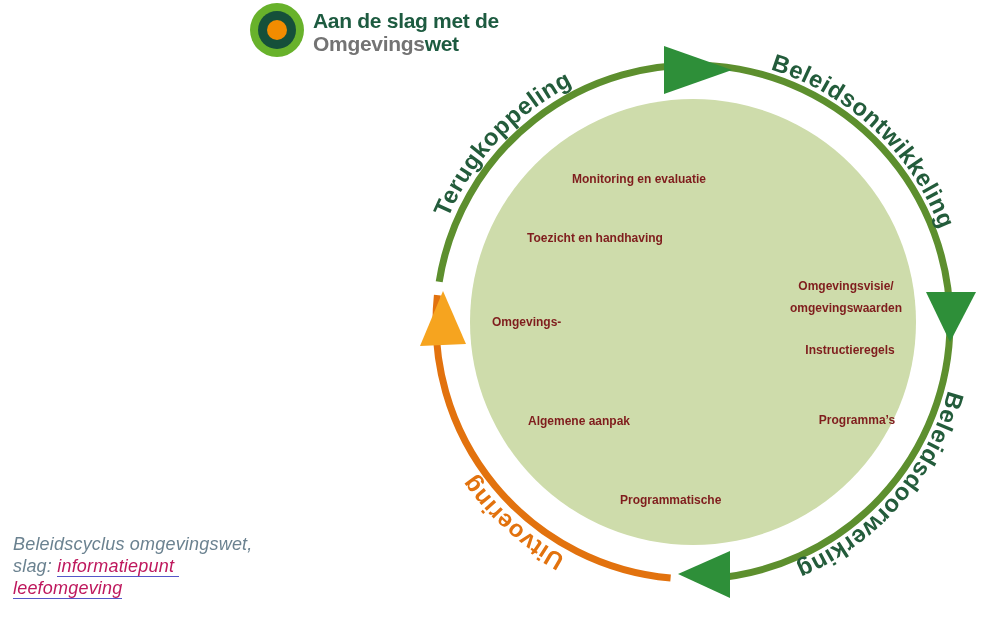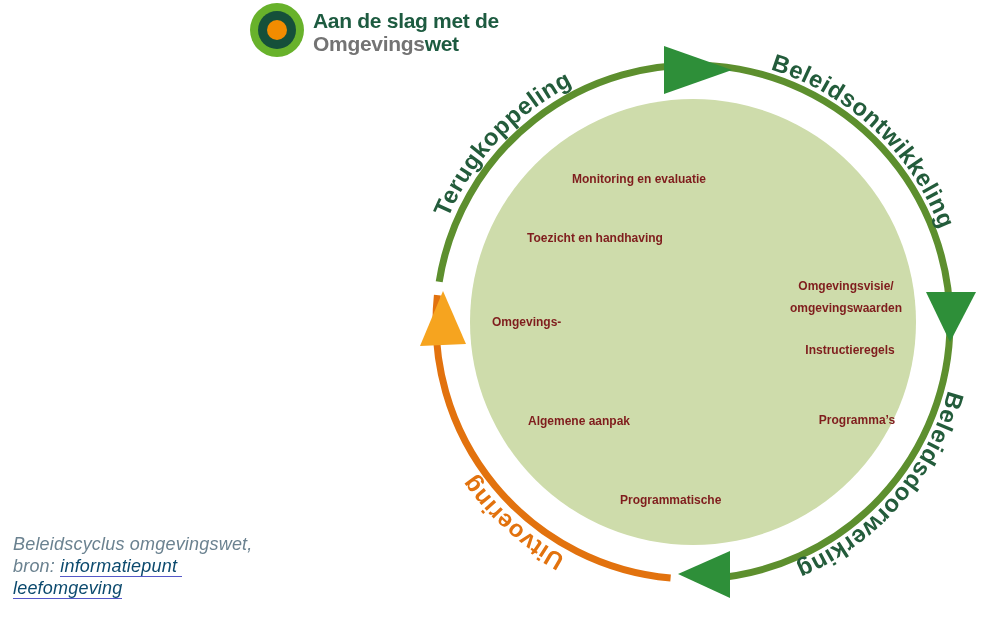--- a/index.html
+++ b/index.html
@@ -31,21 +31,21 @@
     white-space:nowrap;line-height:22px;
   }
   .centered{transform:translate(-50%,-50%);text-align:center;}
 
   
   .caption{
     position:absolute;left:13px;top:533px;font-style:italic;font-size:18px;
     line-height:22px;color:#6b8290;letter-spacing:0.2px;
   }
   .caption a{
-    color:#0c4a6e;text-decoration:none;border-bottom:1.5px solid #5457c8;
+    color:#be185d;text-decoration:none;border-bottom:1.5px solid #5457c8;
     cursor:pointer;
   }
   .caption a.pad{padding-right:5px;}
 </style>
 </head>
 <body>
 
 <div class="stage">
 
   <div class="logo">
@@ -112,21 +112,21 @@
 
   <div class="inner-label centered" style="left:857px;top:420px;">Programma’s</div>
 
   <div class="inner-label" style="left:620px;top:467px;width:180px;margin-top:22px;">
     <div>Programmatische</div>
   </div>
 
   <div class="caption">
     <div>Beleidscyclus omgevingswet,</div>
     <div>
-      <span>bron:</span>
+      <span>slag:</span>
       <a class="pad">informatiepunt</a>
     </div>
     <div>
       <a>leefomgeving</a>
     </div>
   </div>
 
 </div>
 
 </body></html>

